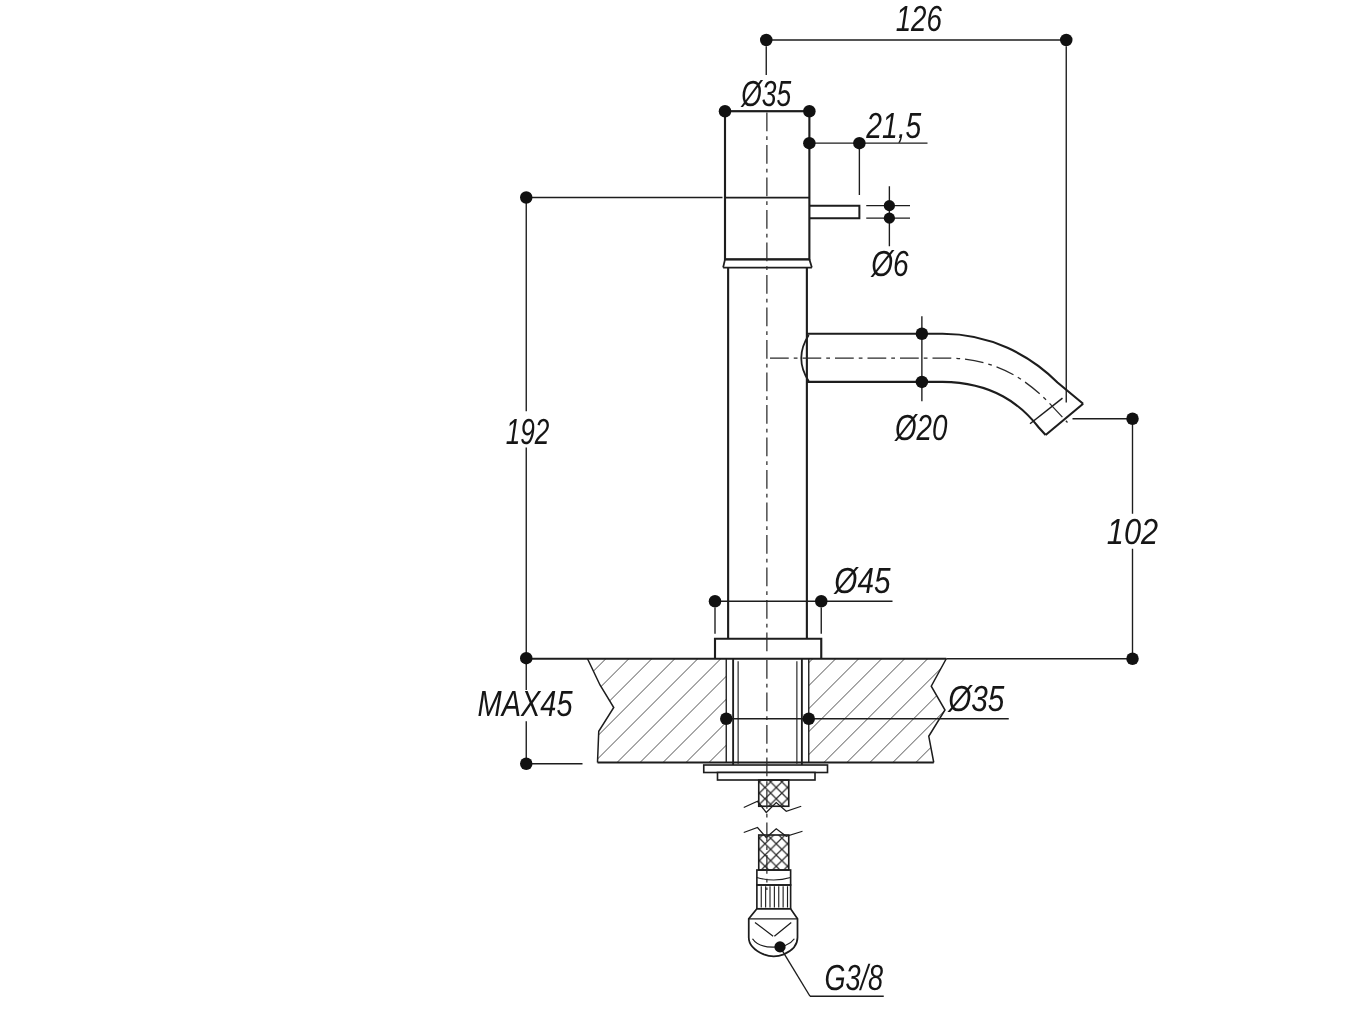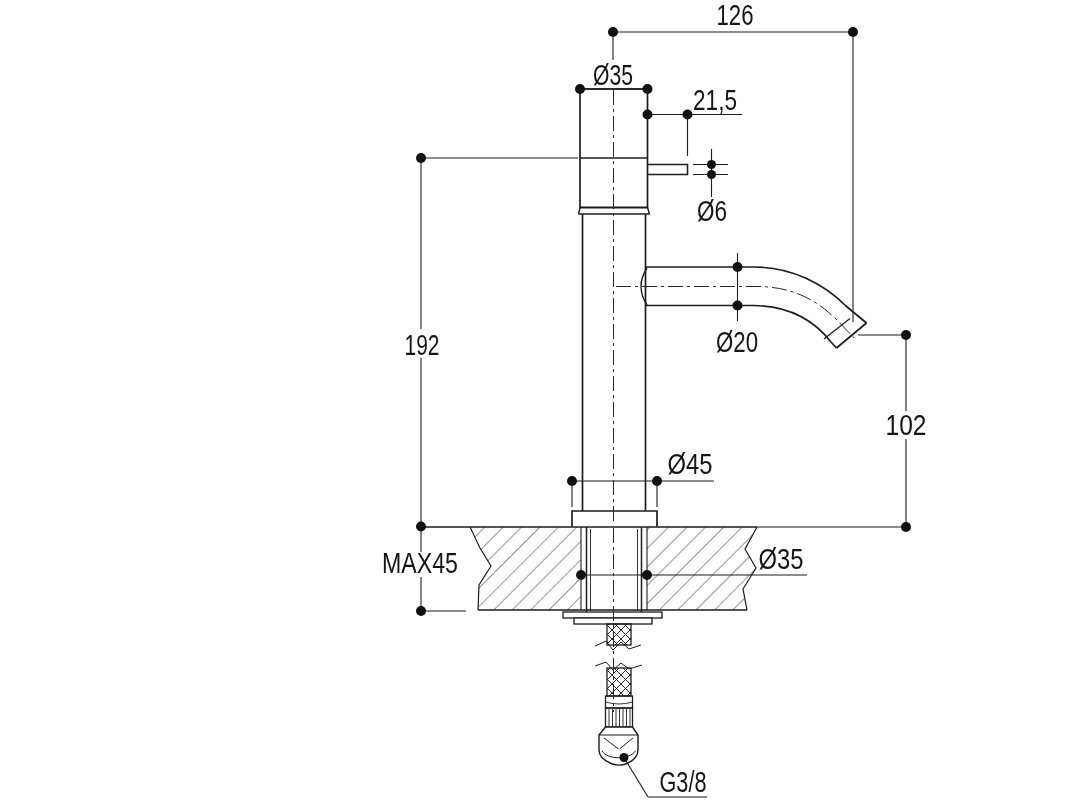--- a/index.html
+++ b/index.html
@@ -1,17 +1,17 @@
 <!DOCTYPE html>
 <html><head>
 <meta charset="utf-8">
 <style>
   html,body{margin:0;padding:0;background:#ffffff;}
   .stage{position:relative;width:1081px;height:811px;background:#ffffff;overflow:hidden;
-         font-family:"Liberation Sans",sans-serif;}
+         font-family:"Liberation Sans",sans-serif;font-style:italic;}
   svg text{font-family:"Liberation Sans",sans-serif;font-size:29px;fill:#161616;}
 </style>
 </head>
 <body>
 
 <div class="stage">
 <svg width="1081" height="811" viewBox="0 0 1081 811">
   <defs>
     <pattern id="hatch45" patternUnits="userSpaceOnUse" width="13" height="13" patternTransform="rotate(45)">
       <line x1="0" y1="0" x2="0" y2="13" stroke="#2b2b2b" stroke-width="1"></line>

